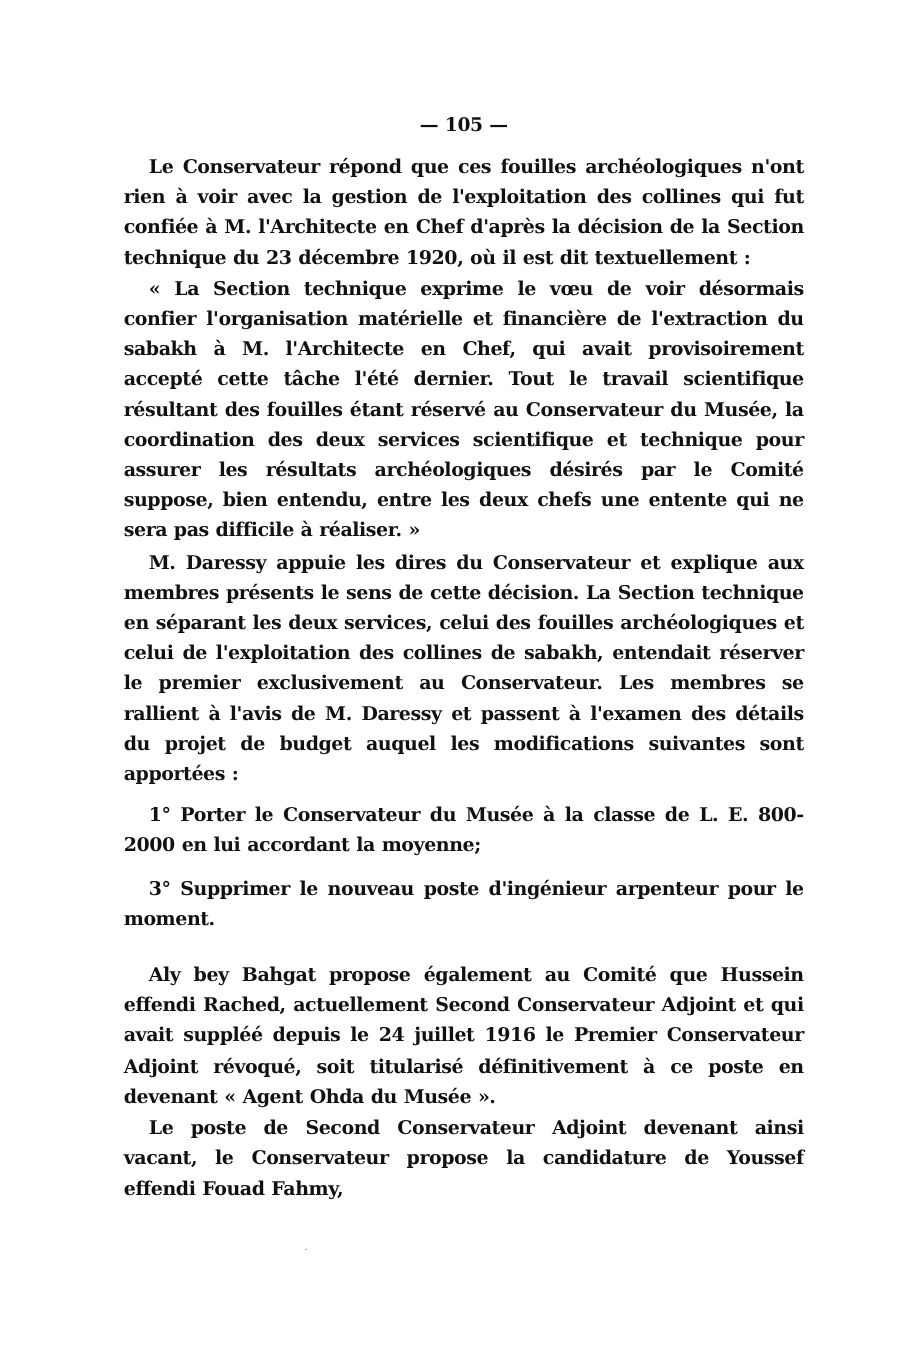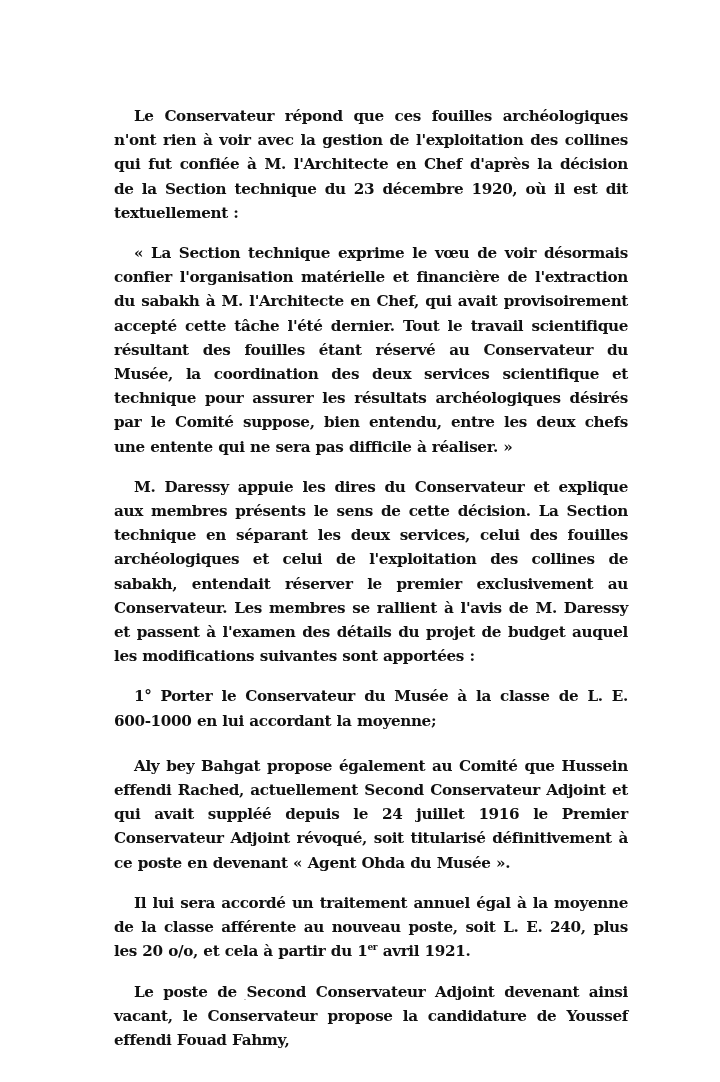--- a/index.html
+++ b/index.html
@@ -4,39 +4,40 @@
 <style>
   html, body { margin: 0; padding: 0; background: #ffffff; }
   body { width: 720px; height: 1082px; position: relative; overflow: hidden; }
   .page {
     position: absolute; left: 98px; top: 88px; width: 546px;
     font-family: "DejaVu Serif", "Liberation Serif", serif;
     font-size: 15.2px; line-height: 24.2px; color: #111111;
     font-weight: bold; letter-spacing: -0.35px; word-spacing: 0.5px;
   }
   .page-number { text-align: center; height: 24px; margin-bottom: 9px; font-size: 15px; }
-  p { margin: 16px; text-align: justify; text-indent: 20px; hyphens: none; }
+  p { margin: 1px; text-align: justify; text-indent: 20px; hyphens: none; }
   p.list { margin-top: 10px; }
   p.after-list { margin-top: 21px; }
   p.first-list { margin-top: 9px; }
   .it { }
   sup { font-size: 9px; line-height: 0; }
   .footer-dot { position: absolute; left: 244px; top: 999px; width: 2px; height: 1px; background: #bbb; }
 </style>
 </head>
 <body>
 
 <div class="page">
+  <div class="page-number">— 105 —</div>
 
   <p>Le Conservateur répond que ces fouilles archéologiques n'ont rien à voir avec la gestion de l'exploitation des collines qui fut confiée à M. l'Architecte en Chef d'après la décision de la Section technique du 23 décembre 1920, où il est dit textuellement :</p>
 
   <p><span>« La Section technique exprime le vœu de voir désormais confier l'organisation </span><span class="it">matérielle et financière</span><span> de l'extraction du </span><span class="it">sabakh</span><span> à M. l'Architecte en Chef, qui avait provisoirement accepté cette tâche l'été dernier. Tout le </span><span class="it">travail scientifique</span><span> résultant des fouilles étant réservé au Conservateur du Musée, la coordination des deux services scientifique et technique pour assurer les résultats archéologiques désirés par le Comité suppose, bien entendu, entre les deux chefs une entente qui ne sera pas difficile à réaliser. »</span></p>
 
   <p><span>M. Daressy appuie les dires du Conservateur et explique aux membres présents le sens de cette décision. La Section technique en séparant les deux services, celui des fouilles archéologiques et celui de l'exploitation des collines de </span><span class="it">sabakh</span><span>, entendait réserver le premier exclusivement au Conservateur. Les membres se rallient à l'avis de M. Daressy et passent à l'examen des détails du projet de budget auquel les modifications suivantes sont apportées :</span></p>
 
-  <p class="list first-list"><span>1°</span> <span>Porter le Conservateur du Musée à la classe de L. E. 600-1000 en lui accordant la moyenne;</span></p>
+  <p class="list first-list"><span>1°</span> <span>Porter le Conservateur du Musée à la classe de L. E. 800-2000 en lui accordant la moyenne;</span></p>
+  <p class="list"><span>3°</span> <span>Supprimer le nouveau poste d'ingénieur arpenteur pour le moment.</span></p>
 
   <p class="after-list">Aly bey Bahgat propose également au Comité que Hussein effendi Rached, actuellement Second Conservateur Adjoint et qui avait suppléé depuis le 24 juillet 1916 le Premier Conservateur Adjoint révoqué, soit titularisé définitivement à ce poste en devenant « Agent Ohda du Musée ».</p>
-  <p><span>Il lui sera accordé un traitement annuel égal à la moyenne de la classe afférente au nouveau poste, soit L. E. 240, plus les 20 o/o, et cela à partir du 1</span><sup>er</sup><span> avril 1921.</span></p>
   <p>Le poste de Second Conservateur Adjoint devenant ainsi vacant, le Conservateur propose la candidature de Youssef effendi Fouad Fahmy,</p>
 </div>
 
 <div class="footer-dot"></div>
 
 </body></html>

